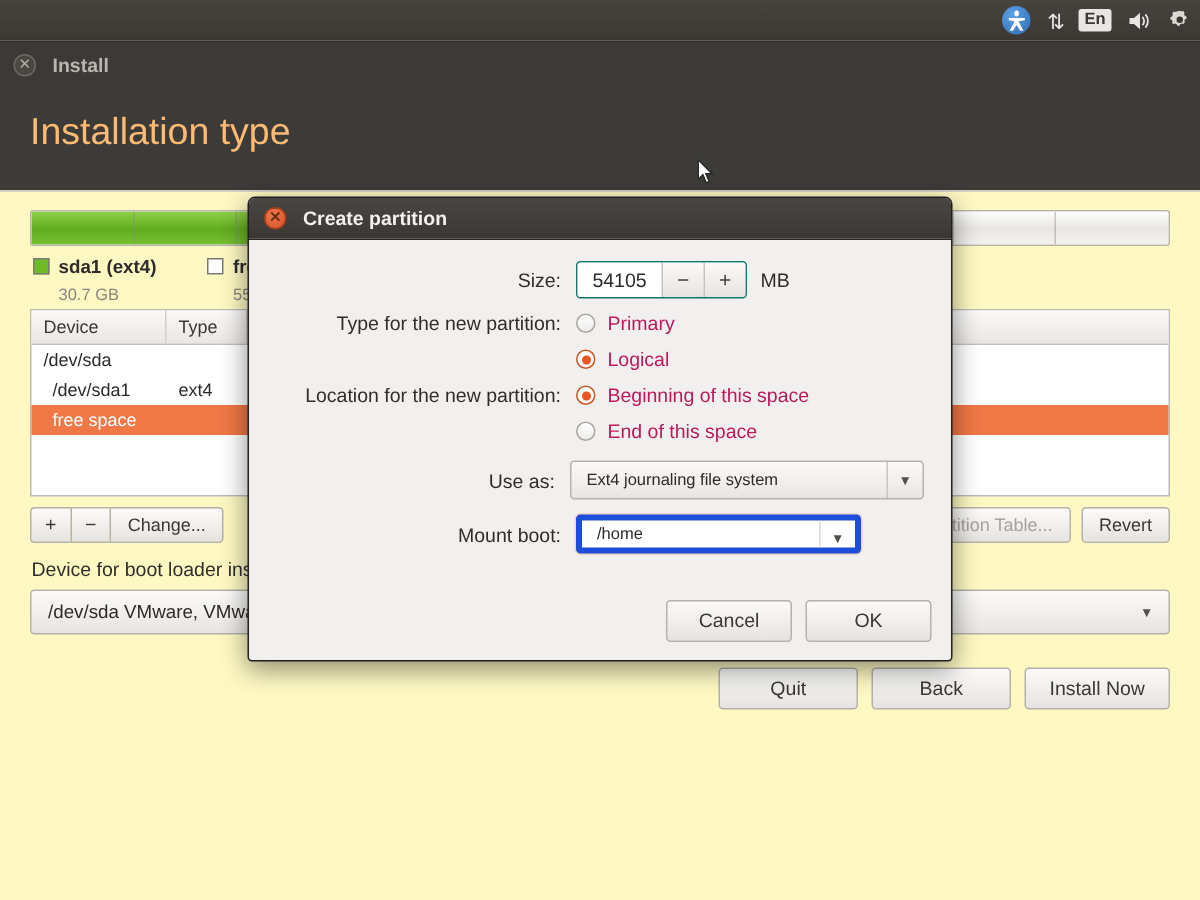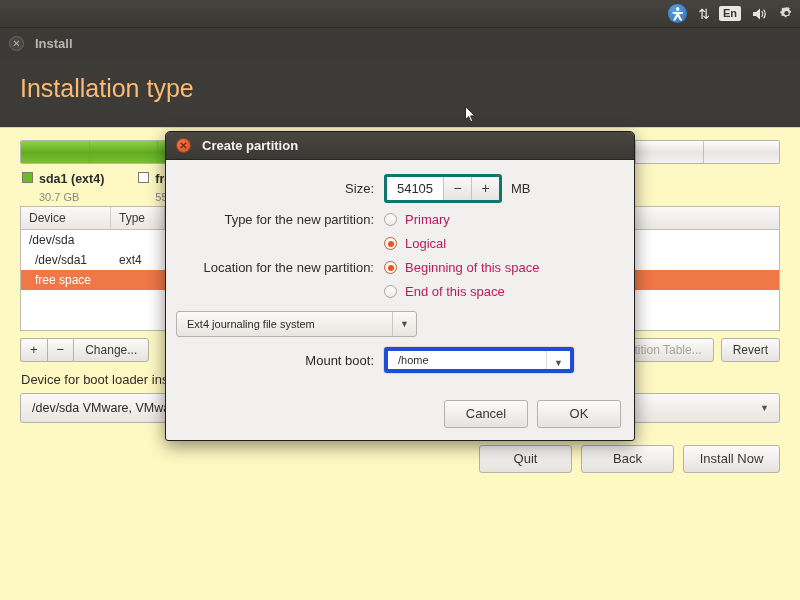--- a/index.html
+++ b/index.html
@@ -222,21 +222,21 @@
 
   .frm-row { display: flex; align-items: center; margin-bottom: 9px; }
   .frm-label {
     width: 208px; text-align: right; padding-right: 10px;
     font-size: 13px; color: #2f2d2b;
   }
   .frm-field { display: flex; align-items: center; }
 
   .spin {
     display: flex; align-items: stretch;
-    border: 3px solid #0f766e; border-radius: 3px; overflow: hidden;
+    border: 1px solid #0f766e; border-radius: 3px; overflow: hidden;
     background: #fff;
   }
   .spin-val {
     width: 56px; text-align: center; font-size: 13px; color: #2d2b29;
     background: #ffffff; padding: 4px 0; line-height: 15px;
   }
   .spin-btn {
     width: 28px; text-align: center; font-size: 14px; color: #43403c;
     background: linear-gradient(to bottom,#fbfaf9,#e7e4e0);
     border-left: 1px solid #c6c2bd; padding: 4px 0; line-height: 15px;
@@ -471,20 +471,21 @@
 
       <div class="frm-row">
         <span class="frm-label"></span>
         <span class="frm-field">
           <span class="radio"></span>
           <span class="radio-label">End of this space</span>
         </span>
       </div>
 
       <div class="frm-row" style="margin-top:12px">
+        <span class="frm-label">Use as:</span>
         <span class="combo combo-useas">
           <span class="ctxt">Ext4 journaling file system</span>
           <span class="carrow">▼</span>
         </span>
       </div>
 
       <div class="frm-row" style="margin-top:10px">
         <span class="frm-label">Mount boot:</span>
         <span class="combo combo-mount">
           <span class="ctxt">/home</span>

